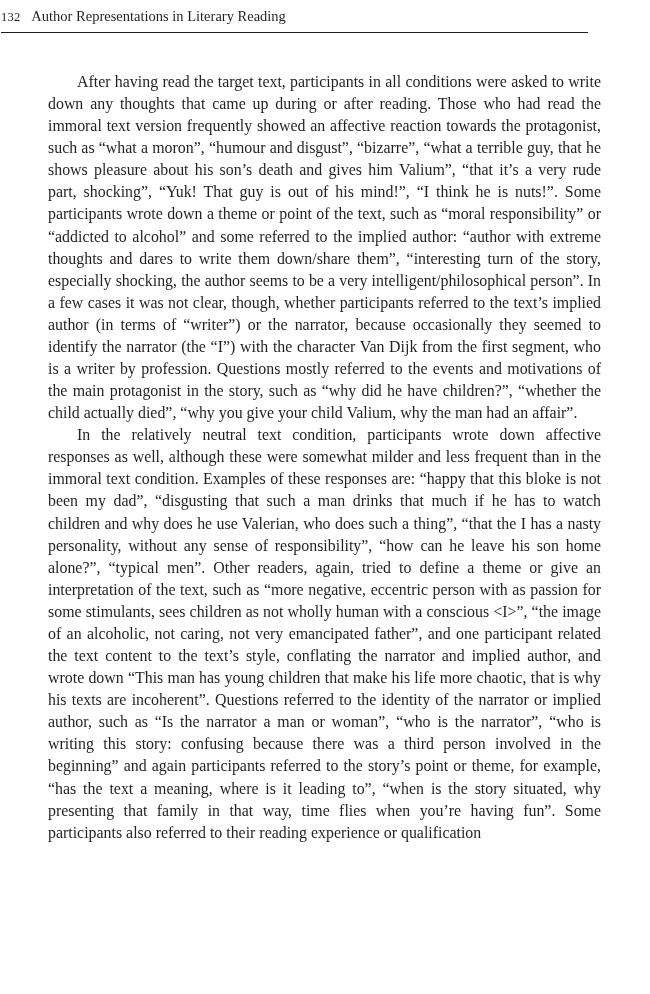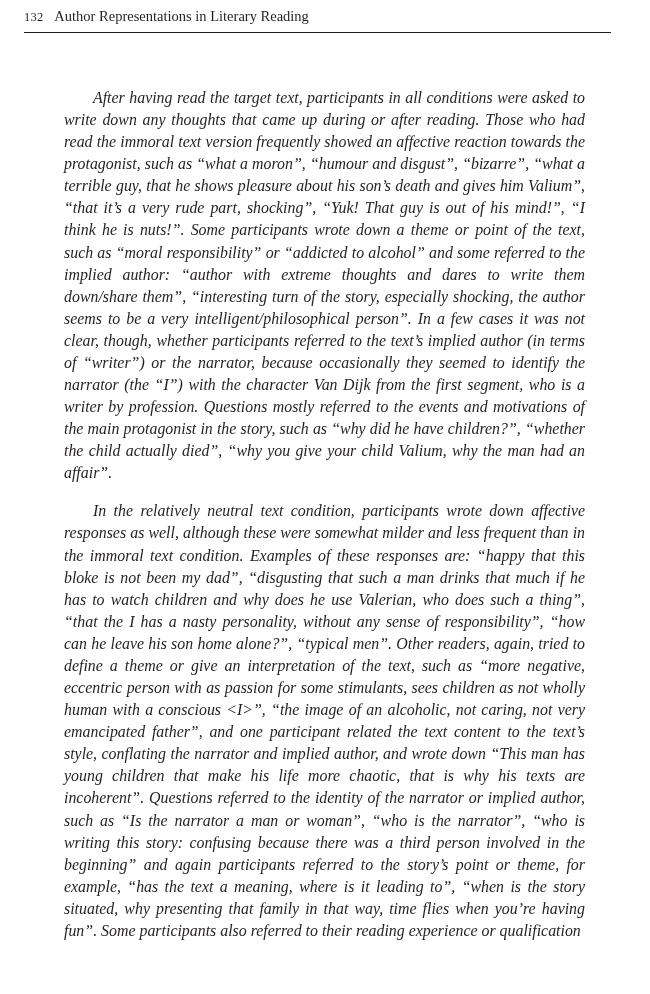--- a/index.html
+++ b/index.html
@@ -10,21 +10,21 @@
     body {
       width: 650px;
       height: 994px;
       position: relative;
       overflow: hidden;
       font-family: "Liberation Serif", "DejaVu Serif", serif;
       color: #231f20;
     }
     .running-head {
       position: absolute;
-      left: 24px;
+      left: 1px;
       top: 6px;
       width: 587px;
       height: 26px;
       border-bottom: 1.3px solid #231f20;
       font-size: 14.5px;
       line-height: 20px;
       white-space: nowrap;
     }
     .page-number {
       display: inline-block;
@@ -37,25 +37,24 @@
     }
     .body-text {
       position: absolute;
       left: 48px;
       top: 71px;
       width: 553px;
       font-size: 15.9px;
       line-height: 22.08px;
     }
     .para {
-      margin: 16px;
+      margin: 0;
       text-align: justify;
       text-indent: 29px;
       hyphens: manual;
-      font-style: italic;
     }
   </style>
 </head>
 <body>
 
 <div class="running-head">
   <span class="page-number">132</span><span class="running-title">Author Representations in Literary Reading</span>
 </div>
 
 <div class="body-text">

